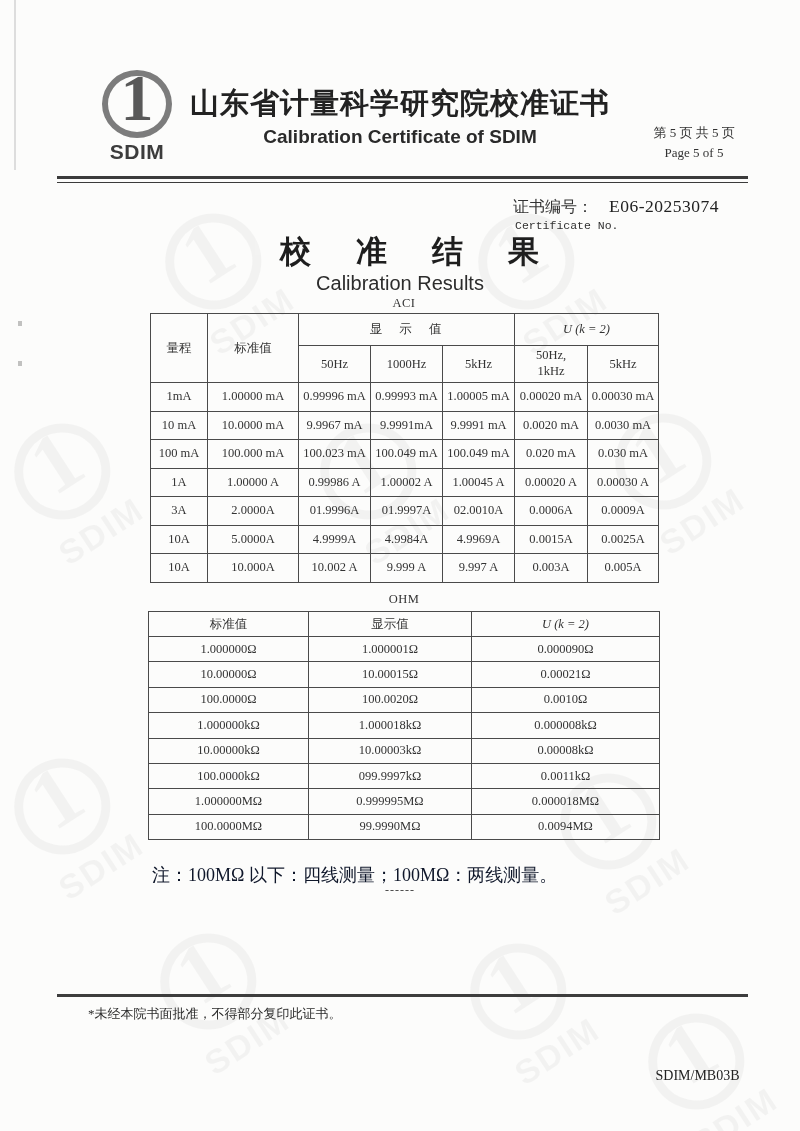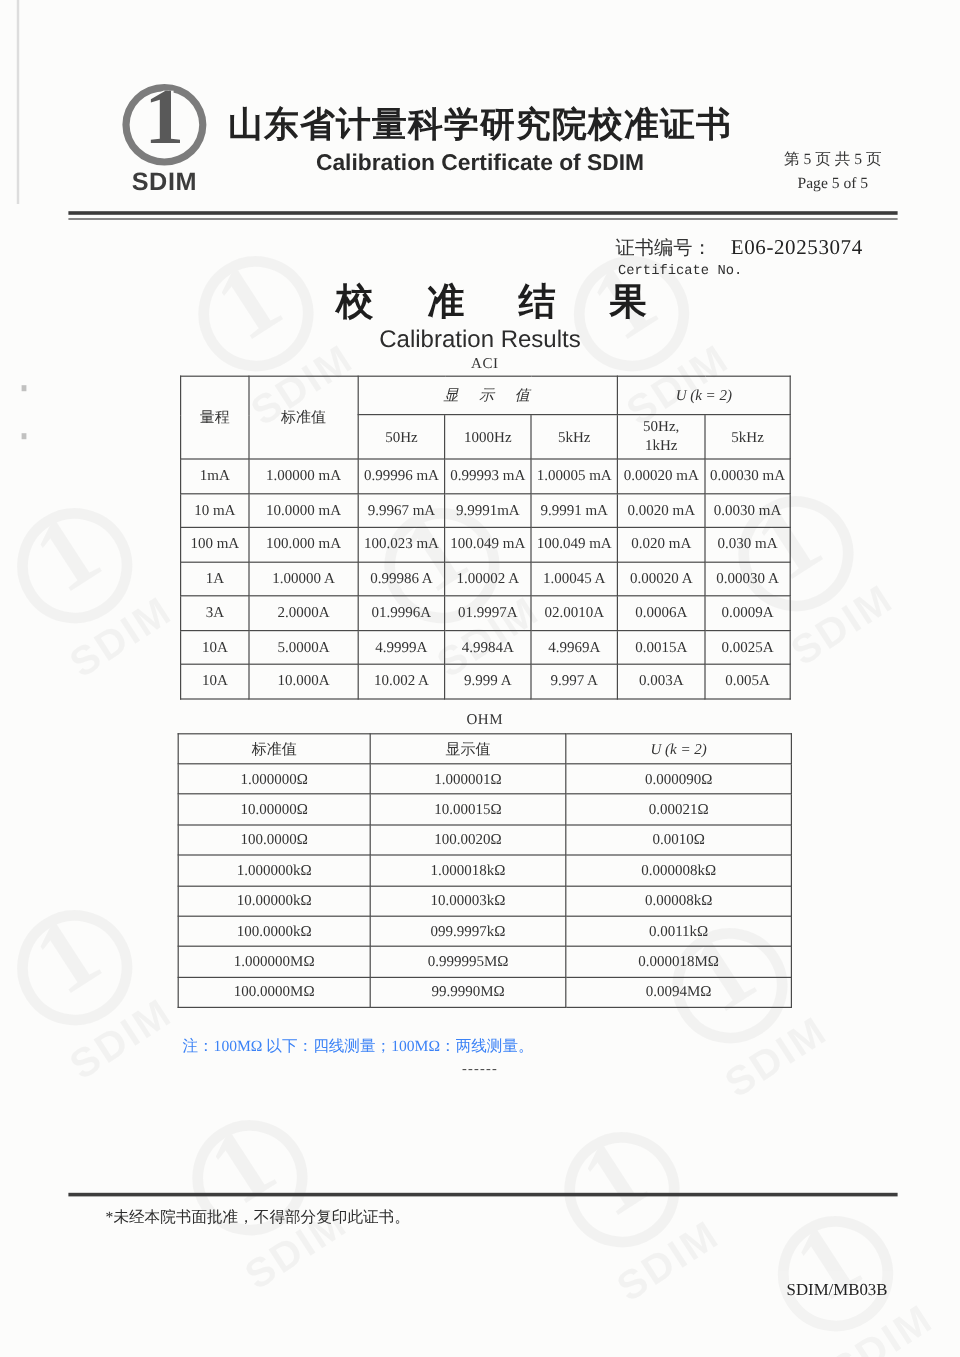--- a/index.html
+++ b/index.html
@@ -39,25 +39,25 @@
   
   table{border-collapse:collapse;table-layout:fixed;position:absolute;font-family:"Liberation Serif","DejaVu Serif",serif;}
   td,th{border:1px solid #4a4a4a;text-align:center;vertical-align:middle;font-weight:normal;font-size:12.5px;color:#333;padding:0 2px;overflow:hidden;}
   .aci{left:150px;top:313px;width:508px;}
   .aci .hr1 th{height:31px;}
   .aci .hr2 th{height:36px;}
   .aci tbody td{height:27.5px;}
   .ohm{left:148px;top:611px;width:511px;}
   .ohm thead th{height:24px;}
   .ohm tbody td{height:24.4px;}
-  .sp{letter-spacing:7px;padding-left:7px;font-style:italic;}
+  .sp{letter-spacing:7px;padding-left:7px;}
   .ital{font-style:italic;}
   .two-line div{line-height:1.25;}
   
-  .note{left:152px;top:863px;font-size:13px;color:#3b82f6;}
+  .note{left:152px;top:863px;font-size:18px;color:#0f172a;}
   .dashes{left:0;top:883px;width:100%;text-align:center;font-size:12px;letter-spacing:1px;color:#444;}
   .footer-rule{left:57px;top:994px;width:691px;height:2.5px;background:#3d3d3d;}
   .footnotes{left:88px;top:1005px;font-size:13px;line-height:1.4;color:#2c2c2c;}
   .form-code{left:640px;top:1068px;width:115px;text-align:center;font-size:14px;color:#222;}
 </style>
 </head>
 <body>
 
 <div class="page">
 

